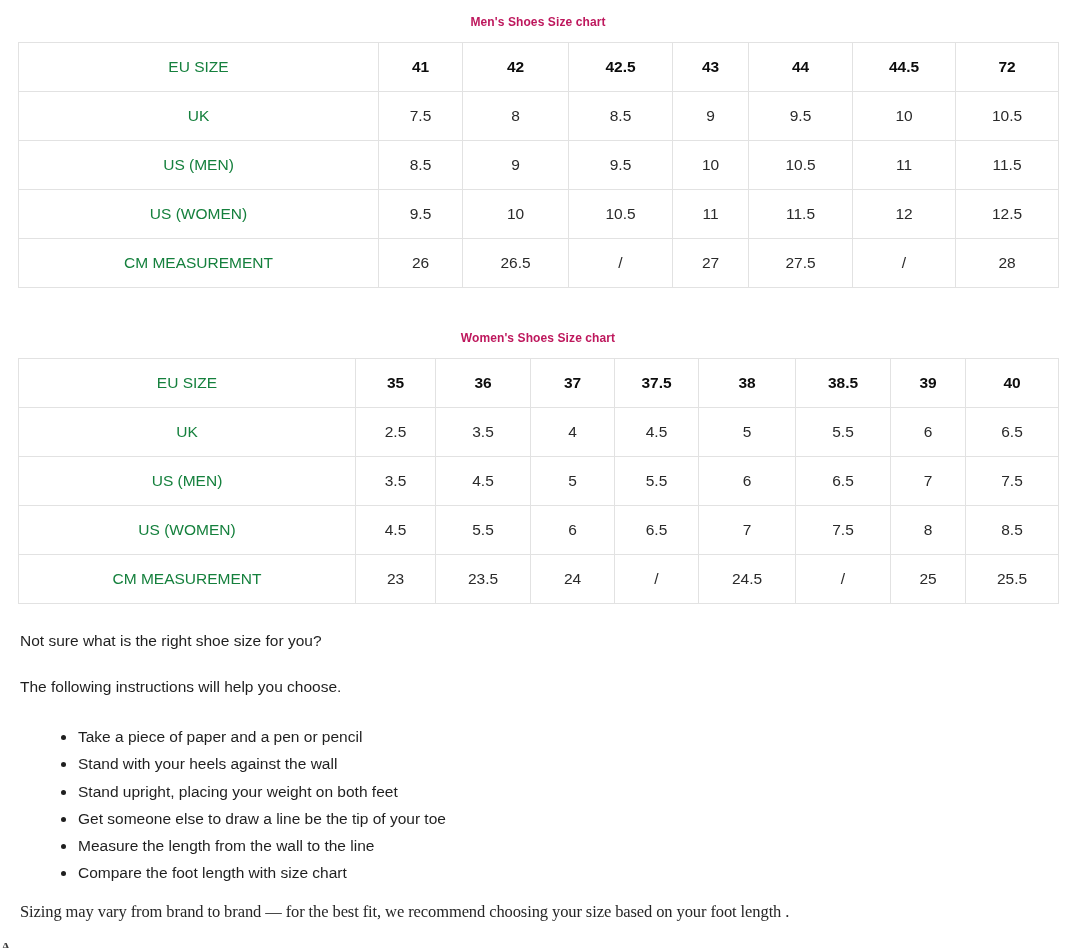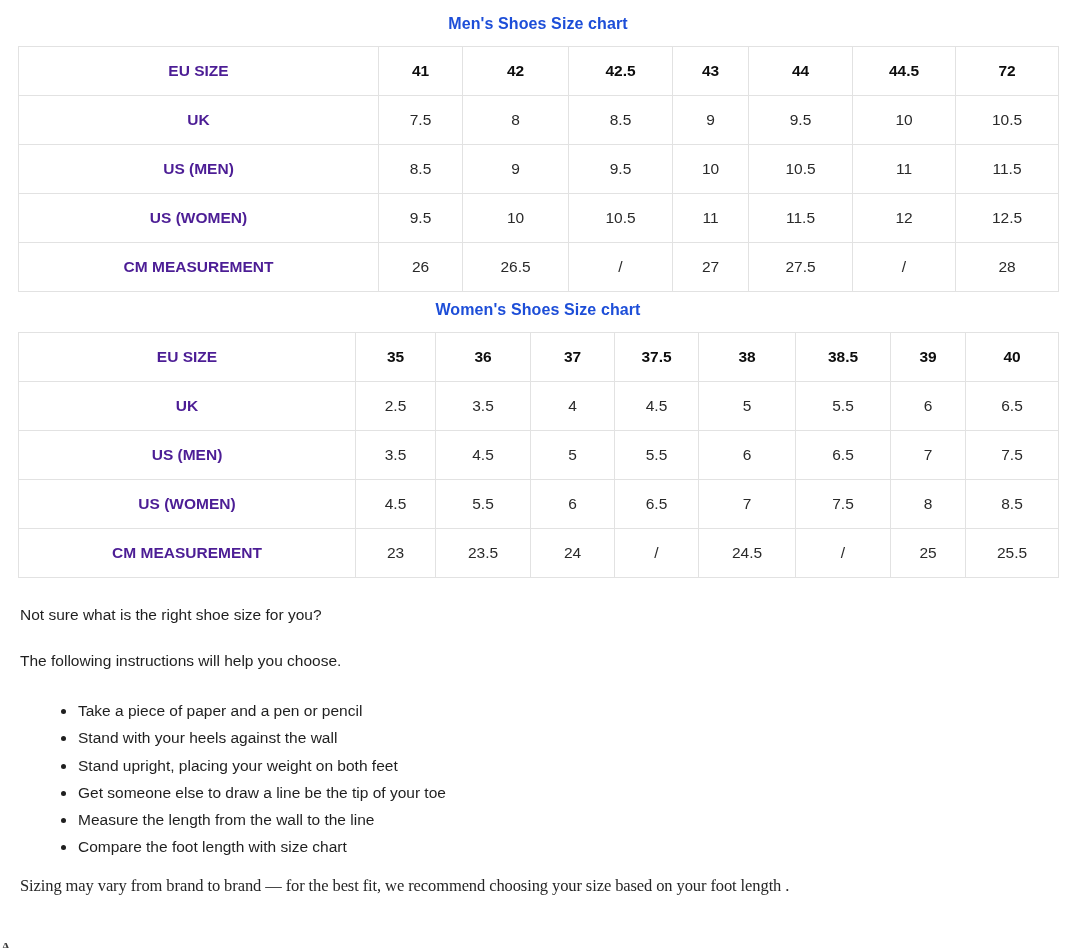--- a/index.html
+++ b/index.html
@@ -12,50 +12,50 @@
     height: 948px;
     overflow: hidden;
     position: relative;
     font-family: "Liberation Sans", "DejaVu Sans", sans-serif;
     color: #1f1f1f;
   }
   .page {
     padding: 15px 19px 0 18px;
   }
   .chart-title {
-    font-size: 16px;
+    font-size: 12px;
     font-weight: bold;
-    color: #1d4ed8;
+    color: #be185d;
     text-align: center;
     margin: 0 0 13px 0;
     letter-spacing: 0.1px;
   }
   .womens-title {
-    margin-top: 9px;
+    margin-top: 43px;
     text-align: center;
   }
   table.size-table {
     border-collapse: collapse;
     table-layout: fixed;
     width: 1040px;
   }
   table.size-table th,
   table.size-table td {
     border: 1px solid #e2e2e2;
     height: 48px;
     padding: 0 2px;
     text-align: center;
     vertical-align: middle;
     font-size: 15.5px;
     overflow: hidden;
     white-space: nowrap;
   }
   table.size-table th {
-    font-weight: bold;
-    color: #4c1d95;
+    font-weight: normal;
+    color: #15803d;
   }
   table.size-table td {
     font-weight: normal;
     color: #2a2a2a;
   }
   table.size-table tr.head-row td {
     font-weight: bold;
     color: #0d0d0d;
   }
   .guide {

